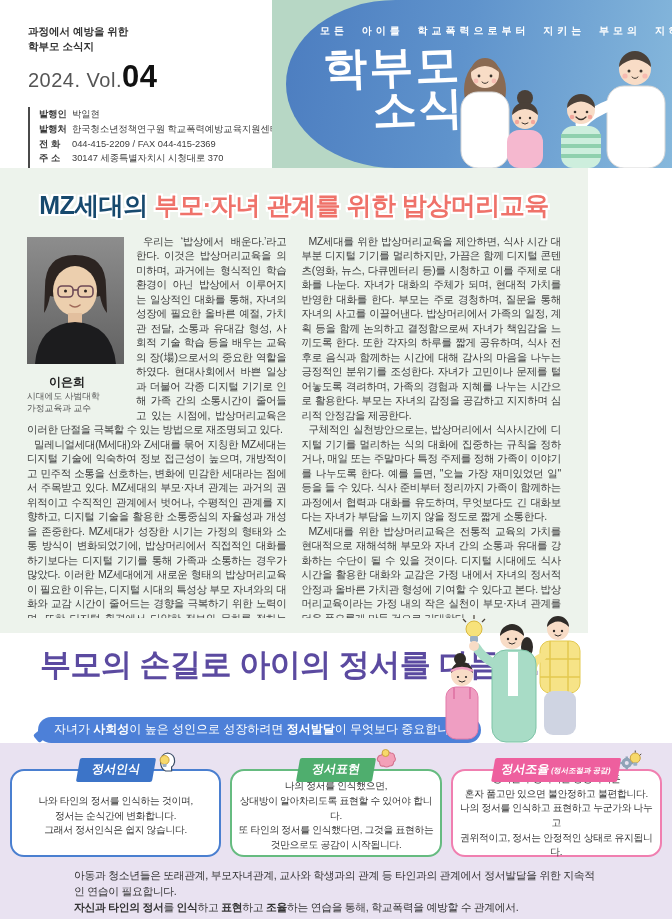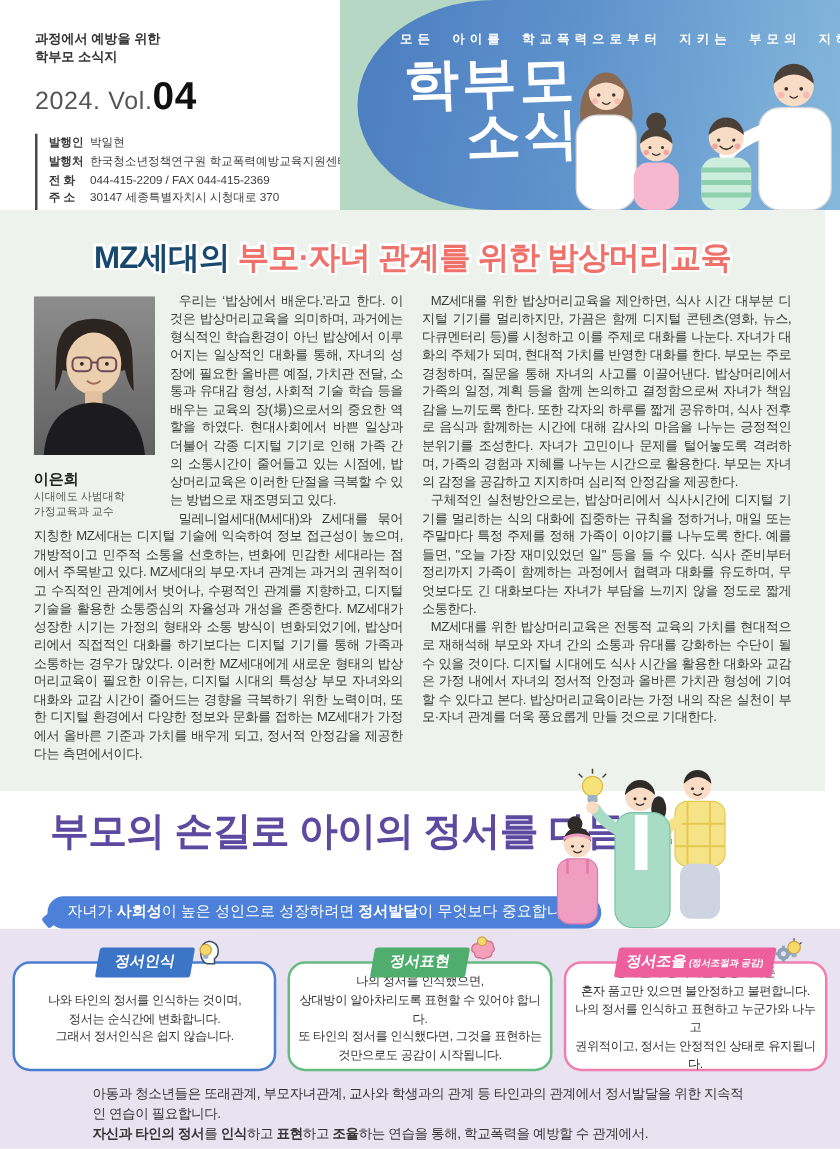--- a/index.html
+++ b/index.html
@@ -25,30 +25,30 @@
       background:linear-gradient(100deg,#4c7dc0 0%,#5f93cc 45%,#86b8dc 100%);
       border-top-left-radius:120px 92px; border-bottom-left-radius:120px 92px; }
   .banner-slogan { position:absolute; left:48px; top:24px; color:#fff; font-size:10px; font-weight:700;
       letter-spacing:4px; word-spacing:7px; white-space:nowrap; }
   .banner-title { position:absolute; left:52px; top:44px; color:#fff; font-size:44px; font-weight:800;
       line-height:0.98; transform:rotate(-2deg); letter-spacing:2px; }
   .banner-title .t2 { margin-left:48px; }
   .family-svg { position:absolute; right:4px; bottom:0; }
 
   
-  .article-section { position:absolute; top:168px; left:0; width:660px; height:465px; background:#edf3ec; }
+  .article-section { position:absolute; top:168px; left:0; width:588px; height:465px; background:#edf3ec; }
   .main-title { text-align:center; padding-top:21px; font-size:25px; font-weight:800; letter-spacing:-0.5px;
       text-shadow:-2px -2px 0 #fff,2px -2px 0 #fff,-2px 2px 0 #fff,2px 2px 0 #fff,0 -2px 0 #fff,0 2px 0 #fff,-2px 0 0 #fff,2px 0 0 #fff; }
   .main-title .hl { color:#17496e; }
   .main-title .rest { color:#ef726a; }
   .columns { display:flex; gap:15px; padding:12px 27px 0; height:396px; overflow:hidden; }
   .col { flex:1; }
   .col p { font-size:10.5px; line-height:1.38; letter-spacing:-0.3px; text-align:justify; color:#3b3b3b; text-indent:7px; }
   .author-float { float:left; width:97px; margin:3px 12px 3px 0; }
-  .author-name { font-size:12px; font-weight:800; color:#222; margin-top:6px; }
+  .author-name { font-size:12px; font-weight:800; color:#222; margin-top:6px;margin-left:22px; }
   .author-aff { font-size:8.8px; color:#555; line-height:1.35; }
 
   
   .section2 { position:absolute; top:633px; left:0; width:672px; height:110px; background:#ffffff; }
   .s2-title { position:absolute; left:40px; top:14px; font-size:31px; font-weight:800; line-height:1.18; letter-spacing:-0.5px; }
   .s2-title .purple { color:#5b4aa0; }
   .s2-title .pink { color:#f36fab; }
   .pill { position:absolute; left:38px; top:84px; background:#4d80d8; color:#fff; font-size:12px;
       padding:4px 16px 5px; border-radius:999px; white-space:nowrap; }
   .pill::before { content:""; position:absolute; left:-3px; bottom:2px; width:10px; height:10px;

